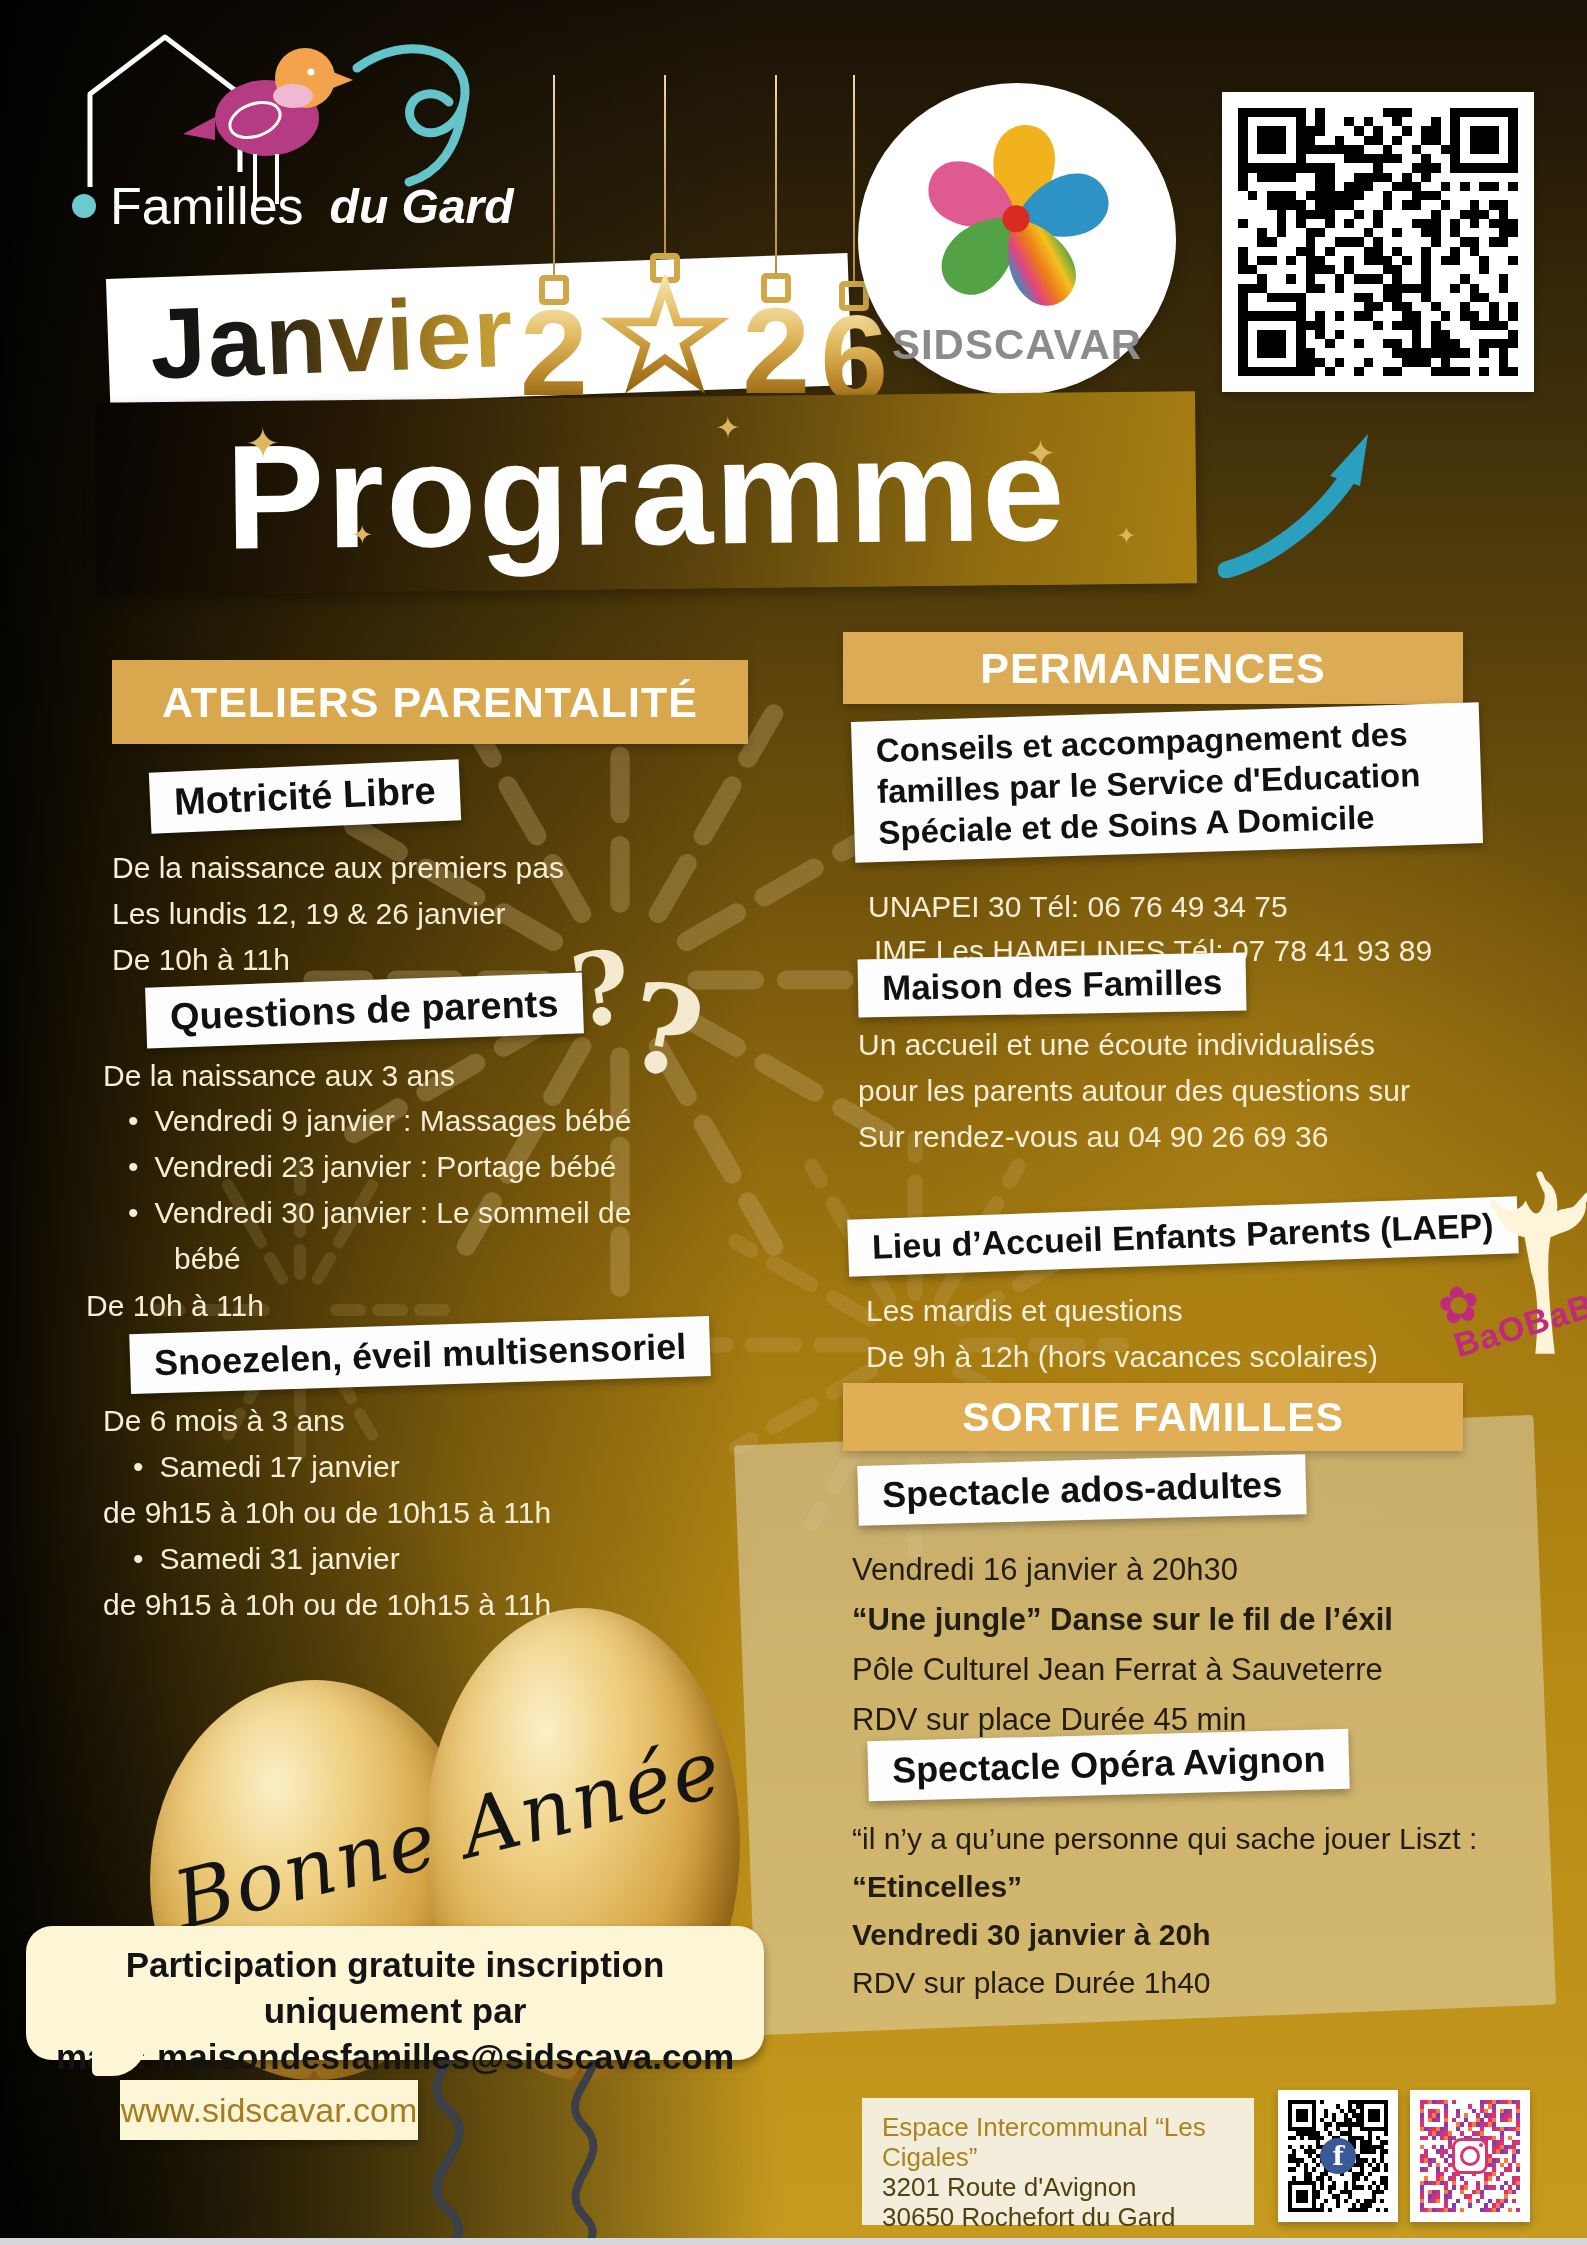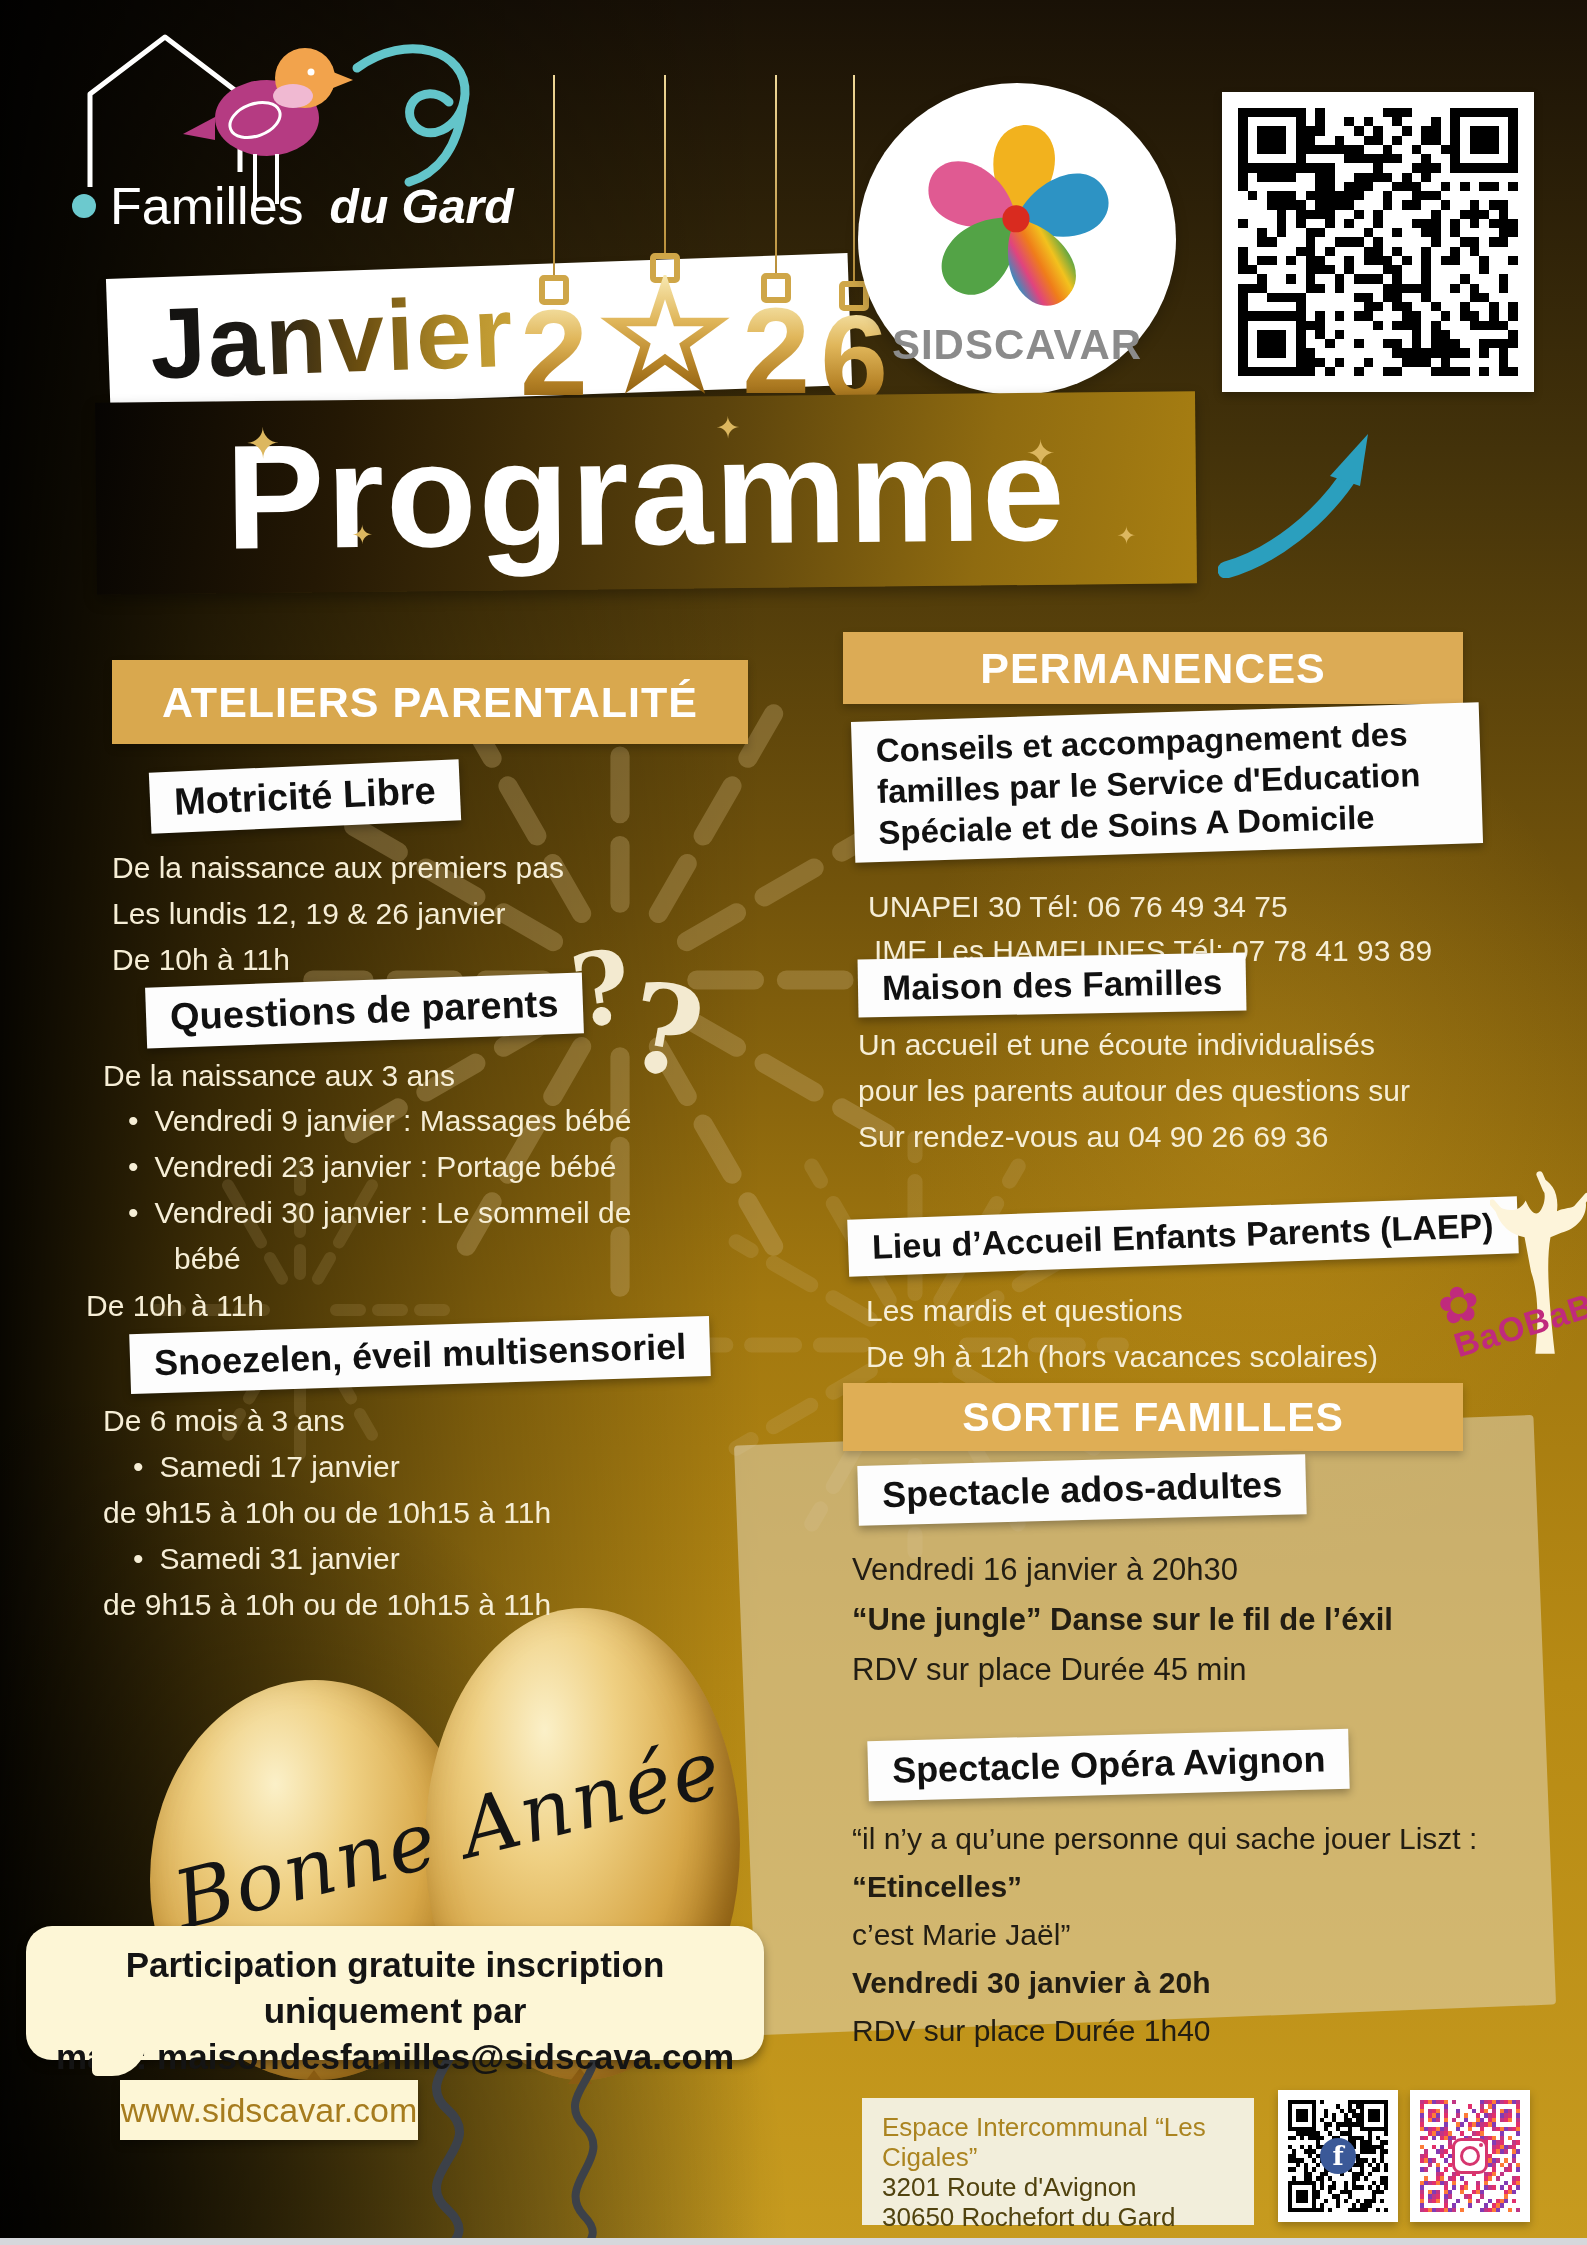--- a/index.html
+++ b/index.html
@@ -1134,28 +1134,28 @@
   </div>
 
   <div class="abs gbanner" style="left:843px;top:1383px;width:620px;height:68px;font-size:41px;background:#dfae55;">
     <span>SORTIE FAMILLES</span>
   </div>
 
   <div class="abs wlabel" style="left:858px;top:1460px;font-size:36px;transform:rotate(-1.5deg);">Spectacle ados-adultes</div>
   <div class="abs dark-t" style="left:852px;top:1545px;font-size:31px;line-height:50px;">
     <div>Vendredi 16 janvier à 20h30</div>
     <div style="font-weight:bold;">“Une jungle” Danse sur le fil de l’éxil</div>
+    <div>Pôle Culturel Jean Ferrat à Sauveterre</div>
     <div>RDV sur place   Durée 45 min</div>
   </div>
 
   <div class="abs wlabel" style="left:868px;top:1735px;font-size:36px;transform:rotate(-1.5deg);">Spectacle Opéra Avignon</div>
   <div class="abs dark-t" style="left:852px;top:1815px;font-size:30px;line-height:48px;">
     <div>“il n’y a qu’une personne qui sache jouer Liszt :</div>
     <div style="font-weight:bold;">“Etincelles”</div>
-    <div>c’est Marie Jaël”</div>
     <div style="font-weight:bold;">Vendredi 30 janvier à 20h</div>
     <div>RDV sur place  Durée 1h40</div>
   </div>
 
   <div class="abs part-box">
     <div class="ptail"></div>
     <div class="t">Participation gratuite inscription uniquement par</div>
     <div class="t">mail : maisondesfamilles@sidscava.com</div>
   </div>
   <div class="abs web-box">

